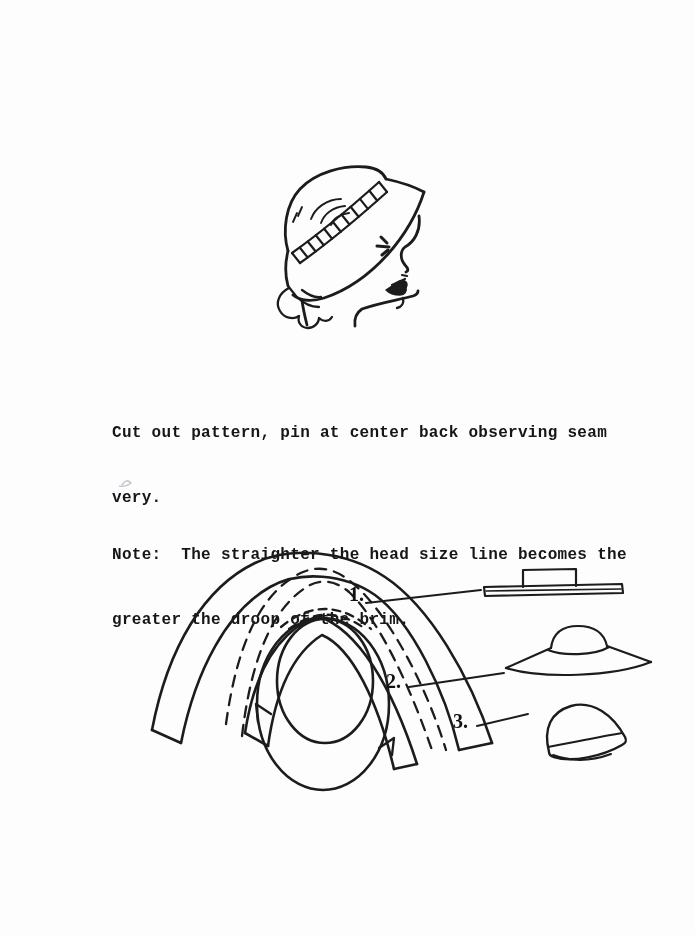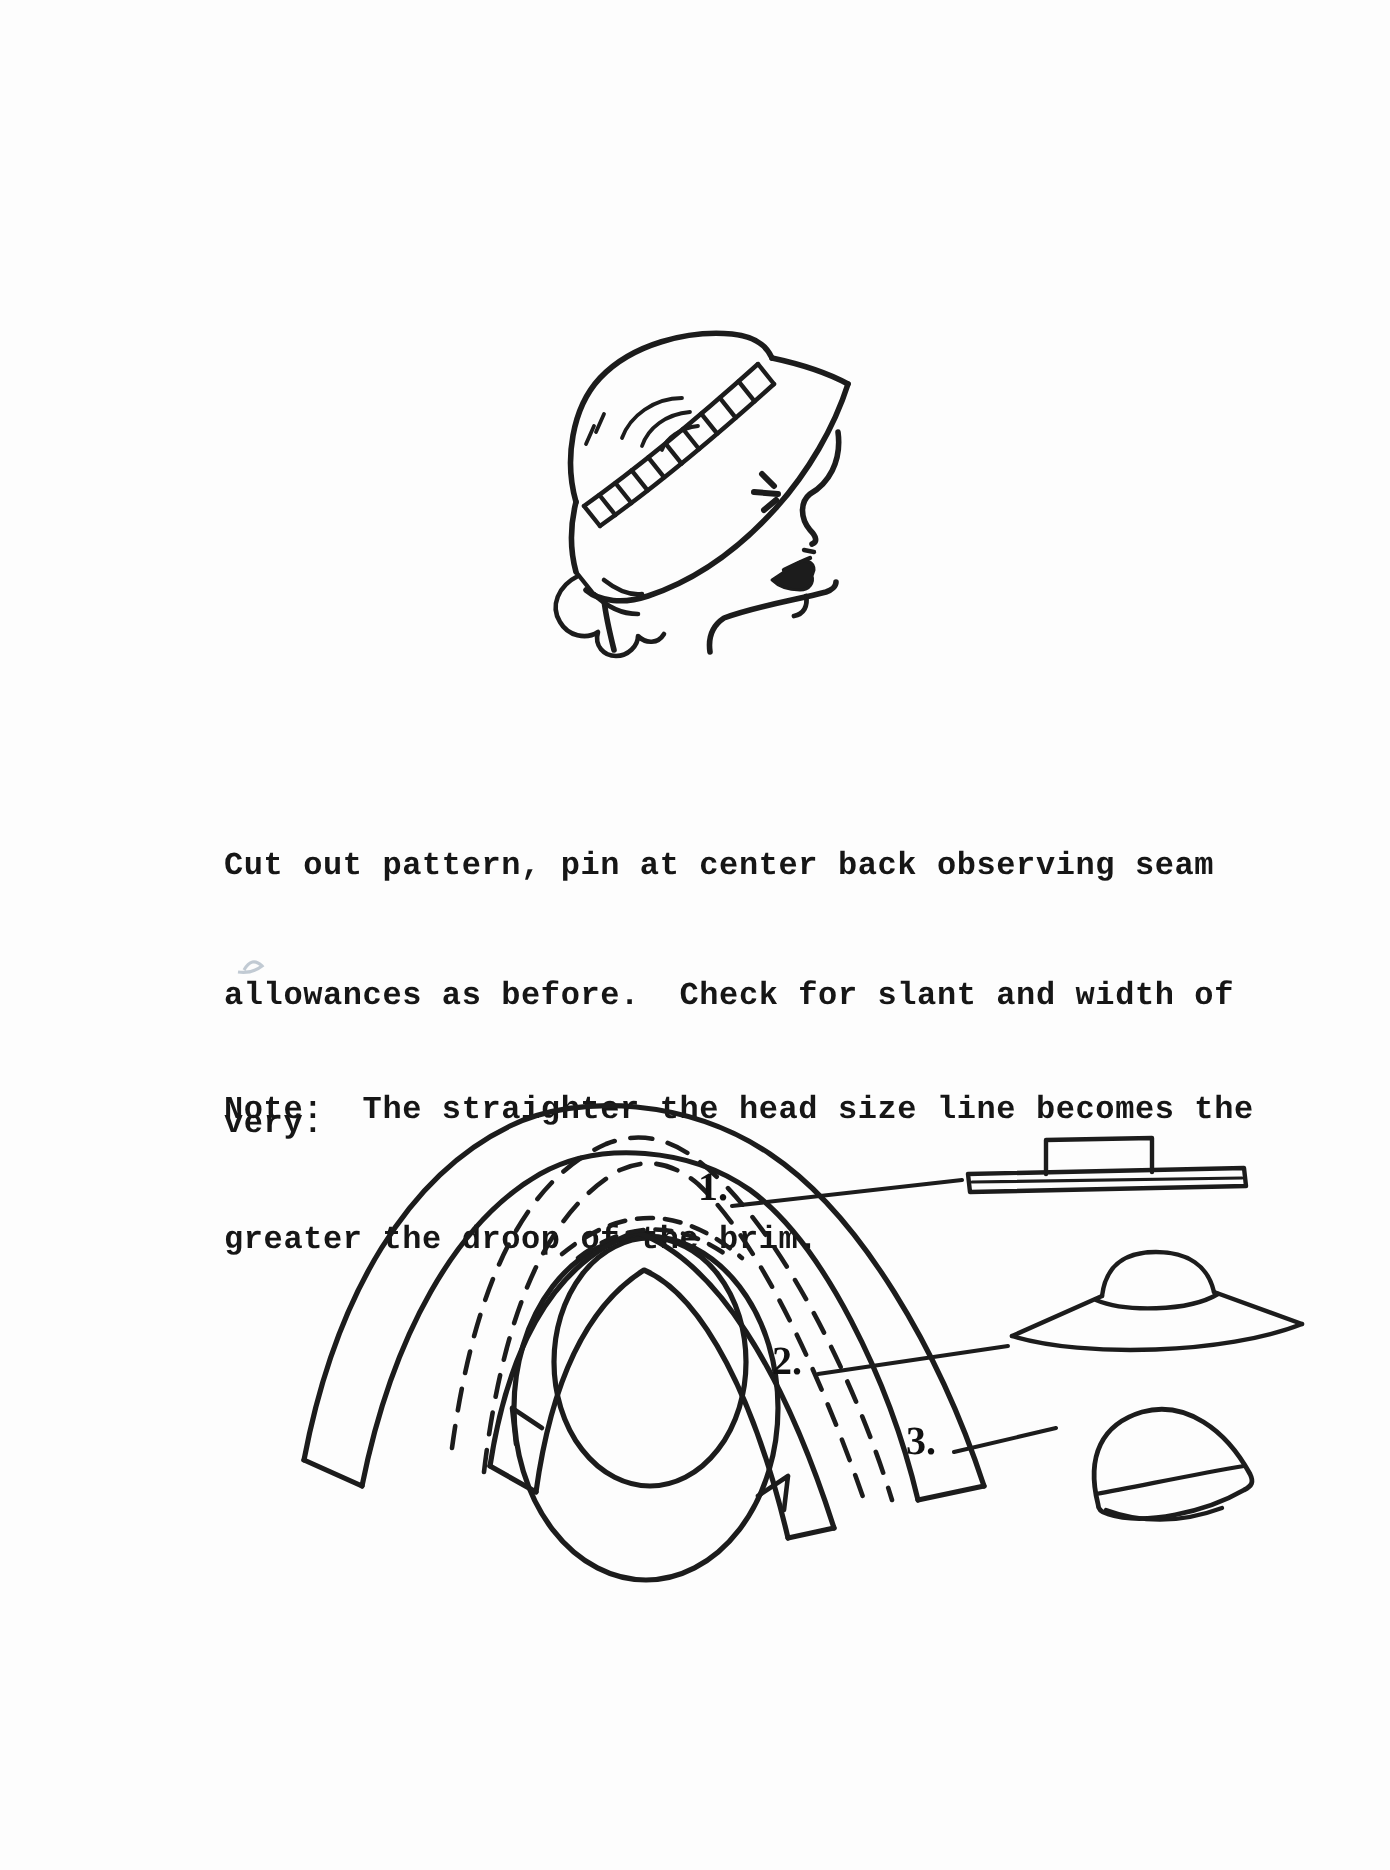--- a/index.html
+++ b/index.html
@@ -74,21 +74,20 @@
           <path d="M 388,214 L 382,219"></path>
       </g>
 
       <path d="M 302,264 C 303,273 305,281 307,289"></path>
       <path d="M 355,290 C 354,283 356,277 362,273 C 378,267 398,264 413,260 C 416,259 418,257 418,255"></path>
     </g>
   </svg>
 
   <div class="typew" style="left:112px;top:344px">
     <div>Cut out pattern, pin at center back observing seam</div>
-    <div>allowances as before.  Check for slant and width of</div>
     <div>very.</div>
   </div>
 
   <svg style="left:118px;top:438px" width="24" height="16" viewBox="0 0 24 16">
     <path d="M 4,11 q 4,-7 9,-2 q -5,4 -12,3" stroke="#8fa0b0" stroke-width="1.6" fill="none" opacity="0.55"></path>
   </svg>
 
   <div class="typew" style="left:112px;top:466px">
     <div>Note:  The straighter the head size line becomes the</div>
     <div>greater the droop of the brim.</div>

